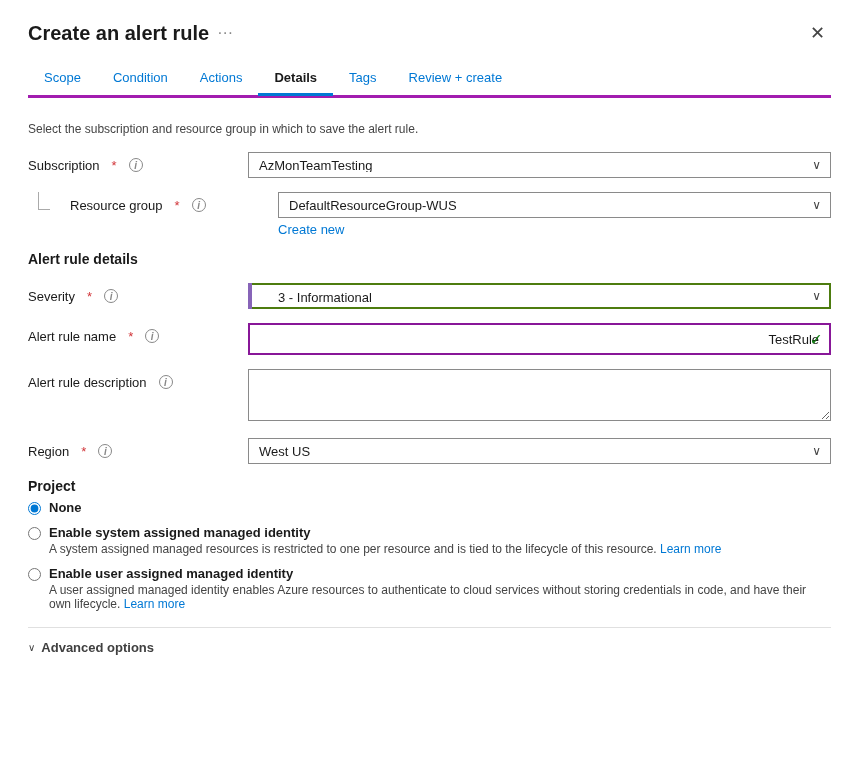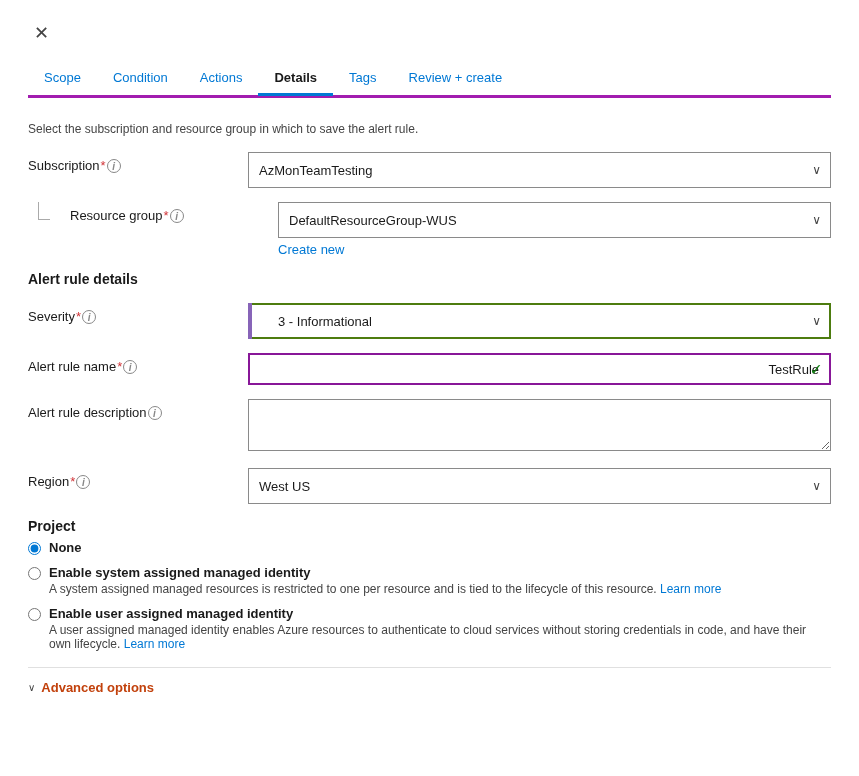--- a/index.html
+++ b/index.html
@@ -82,22 +82,22 @@
     .form-row {
       display: flex;
       align-items: flex-start;
       margin-bottom: 14px;
     }
     .form-label {
       width: 220px;
       font-size: 13px;
       color: #1a1a1a;
       display: flex;
-      align-items: flex-end;
-      gap: 1px;
+      align-items: flex-start;
+      gap: 12px;
       padding-top: 6px;
       flex-shrink: 0;
     }
     .form-label .required {
       color: #d13438;
     }
     .info-icon {
       display: inline-flex;
       align-items: center;
       justify-content: center;
@@ -116,21 +116,21 @@
     }
     .form-select {
       width: 100%;
       padding: 5px 30px 5px 10px;
       border: 1px solid #8a8a8a;
       font-size: 13px;
       color: #1a1a1a;
       background: #fff;
       appearance: none;
       cursor: pointer;
-      height: 36px;
+      height: 26px;
       position: relative;
     }
     .select-wrapper {
       position: relative;
       width: 100%;
     }
     .select-wrapper::after {
       content: '∨';
       position: absolute;
       right: 10px;
@@ -255,36 +255,40 @@
       align-items: center;
       gap: 6px;
       cursor: pointer;
       margin-top: 16px;
       padding-top: 12px;
       border-top: 1px solid #e0e0e0;
     }
     .advanced-options-label {
       font-size: 13px;
       font-weight: 600;
-      color: #c2410c;
+      color: #404040;
     }
     .chevron-icon {
       font-size: 10px;
       color: #444;
     }
     .form-label-indented {
       padding-left: 12px;
     }
   </style>
 </head>
 <body>
 
 <div class="dialog">
 
   <div class="dialog-header">
+    <div class="dialog-title-group">
+      <span class="dialog-title">Create an alert rule</span>
+      <span class="dialog-ellipsis">···</span>
+    </div>
     <button class="close-btn">✕</button>
   </div>
 
   <div class="nav-tabs">
     <a class="nav-tab">Scope</a>
     <a class="nav-tab">Condition</a>
     <a class="nav-tab">Actions</a>
     <a class="nav-tab active">Details</a>
     <a class="nav-tab">Tags</a>
     <a class="nav-tab">Review + create</a>

